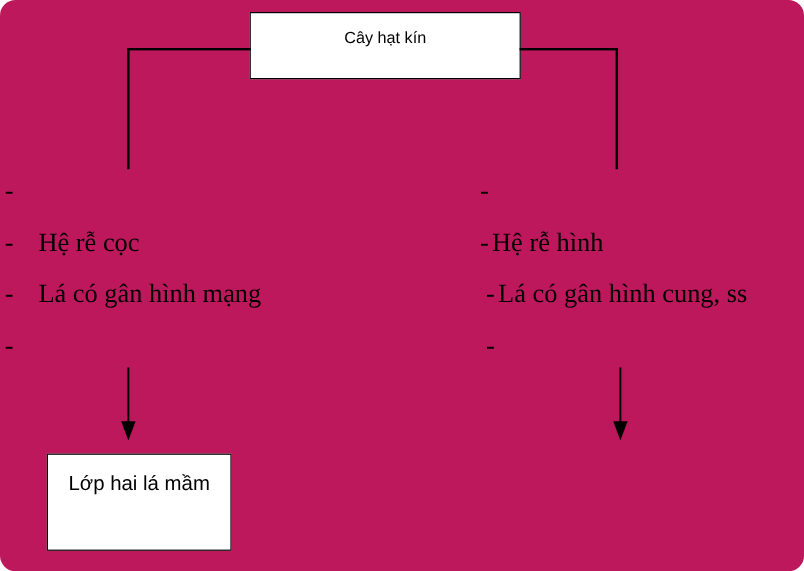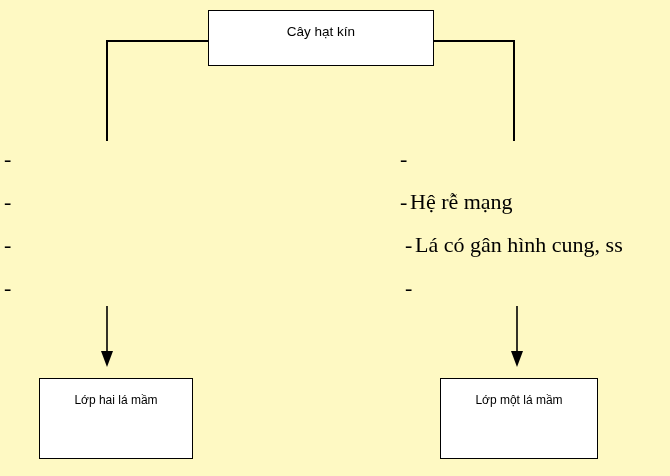--- a/index.html
+++ b/index.html
@@ -5,23 +5,24 @@
 <style>
   html, body {
     margin: 0;
     padding: 0;
     background: #ffffff;
   }
   #diagram-root {
     position: relative;
     width: 670px;
     height: 476px;
-    background: #fef9c3;
+    background: #be185d;
     overflow: hidden;
     font-family: "Liberation Sans", sans-serif;
+    border-radius: 13px;
   }
   
   .node-box {
     position: absolute;
     box-sizing: border-box;
     border: 1.4px solid #000000;
     background: #ffffff;
   }
   .node-box .node-label {
     display: block;
@@ -48,21 +49,21 @@
     height: 81px;
   }
   #box-right {
     left: 440px;
     top: 378px;
     width: 158px;
     height: 81px;
   }
   #box-left .node-label,
   #box-right .node-label {
-    font-size: 12px;
+    font-size: 17px;
     padding-top: 14px;
   }
 
   
   .stroke {
     position: absolute;
     background: #000000;
   }
   .stroke-h { height: 1.6px; }
   .stroke-v { width: 1.6px; }
@@ -143,40 +144,42 @@
   <div class="stroke stroke-v" id="connector-right-vertical"></div>
 
   <div class="trait-column" id="trait-column-left">
 
     <div class="trait-item">
       <span class="trait-bullet">-</span>
     </div>
 
     <div class="trait-item">
       <span class="trait-bullet">-</span>
-    </div>
-
-    <div class="trait-item">
-      <span class="trait-bullet">-</span>
+      <span class="trait-text">Hệ rễ cọc</span>
+    </div>
+
+    <div class="trait-item">
+      <span class="trait-bullet">-</span>
+      <span class="trait-text">Lá có gân hình mạng</span>
     </div>
 
     <div class="trait-item">
       <span class="trait-bullet">-</span>
     </div>
   </div>
 
   <div class="trait-column" id="trait-column-right">
 
     <div class="trait-item">
       <span class="trait-bullet">-</span>
     </div>
 
     <div class="trait-item">
       <span class="trait-bullet">-</span>
-      <span class="trait-text">Hệ rễ mạng</span>
+      <span class="trait-text">Hệ rễ hình</span>
     </div>
 
     <div class="trait-item indented">
       <span class="trait-bullet">-</span>
       <span class="trait-text">Lá có gân hình cung, ss</span>
     </div>
 
     <div class="trait-item indented">
       <span class="trait-bullet">-</span>
     </div>
@@ -189,17 +192,14 @@
 
   <svg class="arrow" id="arrow-right" viewBox="0 0 16 62">
     <line x1="8" y1="0" x2="8" y2="50" stroke="#000000" stroke-width="1.6"></line>
     <polygon points="8,61 2,45 14,45" fill="#000000"></polygon>
   </svg>
 
   <div class="node-box" id="box-left">
     <span class="node-label">Lớp hai lá mầm</span>
   </div>
 
-  <div class="node-box" id="box-right">
-    <span class="node-label">Lớp một lá mầm</span>
-  </div>
 
 </div>
 
 </body></html>

